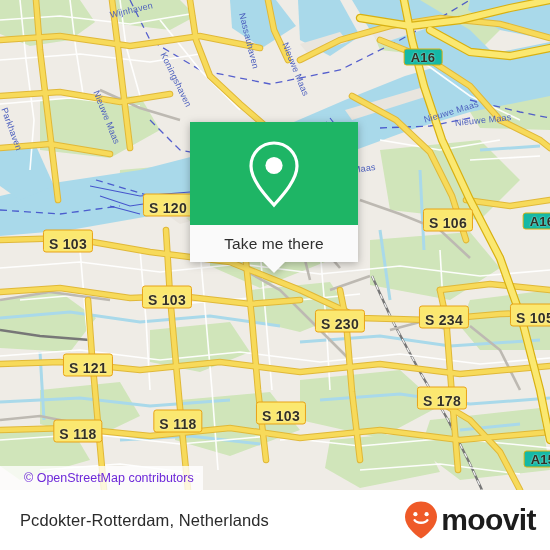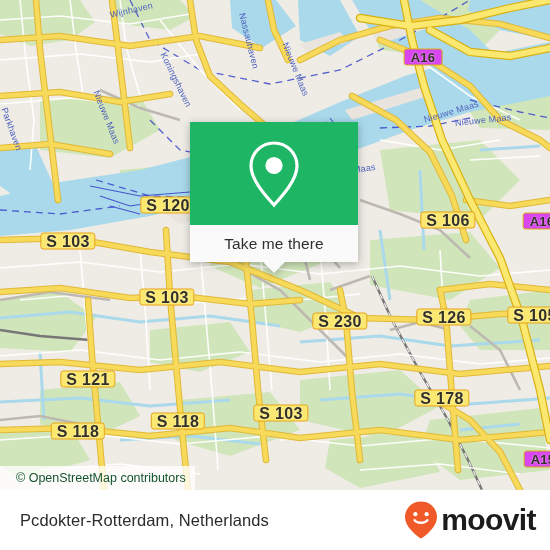--- a/index.html
+++ b/index.html
@@ -20,31 +20,31 @@
   }
   #map-svg { position: absolute; left:0; top:0; width:550px; height:490px; }
 
   
   .shield {
     position: absolute;
     background: #fbe870;
     border: 1.6px solid #e8a317;
     border-radius: 3px;
     color: #333026;
-    font-size: 16px;
+    font-size: 14px;
     font-weight: bold;
     letter-spacing: 0.3px;
-    padding: 2px 5px 2px 5px;
+    padding: 8px 5px 2px 5px;
     line-height: 11px;
     white-space: nowrap;
     transform: translate(-50%, -50%);
     text-shadow: 0 0 2px rgba(255,255,255,.7);
   }
   .shield.motorway {
-    background: #d946ef;
+    background: #14b8a6;
     border-color: #d8b011;
     font-size: 13px;
     padding: 2px 6px;
   }
 
   
   .maplabel {
     position: absolute;
     font-size: 9px;
     color: #4a4a6a;
@@ -53,24 +53,24 @@
     letter-spacing: .2px;
     pointer-events: none;
   }
   .maplabel.water { color: #4c5fbd; }
 
   
   #osm-attribution {
     position: absolute;
     left: 0; bottom: 0;
     background: rgba(255,255,255,.78);
-    color: #14532d;
+    color: #6d28d9;
     font-size: 12.5px;
     line-height: 14px;
-    padding: 5px 9px 5px 16px;
+    padding: 5px 9px 5px 24px;
     white-space: nowrap;
   }
 
   
   #popup-card {
     position: absolute;
     left: 190px; top: 122px;
     width: 168px;
     filter: drop-shadow(0 2px 4px rgba(0,0,0,.28));
   }
@@ -349,24 +349,24 @@
         <div class="maplabel water" style="left: 424px; top: 115px; transform: rotate(-17deg);">Nieuwe Maas</div>
         <div class="maplabel water" style="left: 455px; top: 118px; transform: rotate(-6deg);">Nieuwe Maas</div>
         <div class="maplabel water" style="left: 353px; top: 165px; transform: rotate(-8deg);">Maas</div>
       </div>
 
     <div id="road-shields">
         <div class="shield" style="left: 168px; top: 205px;">S 120</div>
         <div class="shield" style="left: 68px; top: 241px;">S 103</div>
         <div class="shield" style="left: 167px; top: 297px;">S 103</div>
         <div class="shield" style="left: 340px; top: 321px;">S 230</div>
-        <div class="shield" style="left: 444px; top: 317px;">S 126</div>
+        <div class="shield" style="left: 444px; top: 317px;">S 234</div>
         <div class="shield" style="left: 535px; top: 315px;">S 105</div>
         <div class="shield" style="left: 448px; top: 220px;">S 106</div>
-        <div class="shield" style="left: 88px; top: 379px;">S 121</div>
+        <div class="shield" style="left: 88px; top: 365px;">S 121</div>
         <div class="shield" style="left: 78px; top: 431px;">S 118</div>
         <div class="shield" style="left: 178px; top: 421px;">S 118</div>
         <div class="shield" style="left: 281px; top: 413px;">S 103</div>
         <div class="shield" style="left: 442px; top: 398px;">S 178</div>
         <div class="shield motorway" style="left: 423px; top: 57px;">A16</div>
         <div class="shield motorway" style="left: 542px; top: 221px;">A16</div>
         <div class="shield motorway" style="left: 543px; top: 459px;">A15</div>
       </div>
 
     <div id="osm-attribution">© OpenStreetMap contributors</div>

